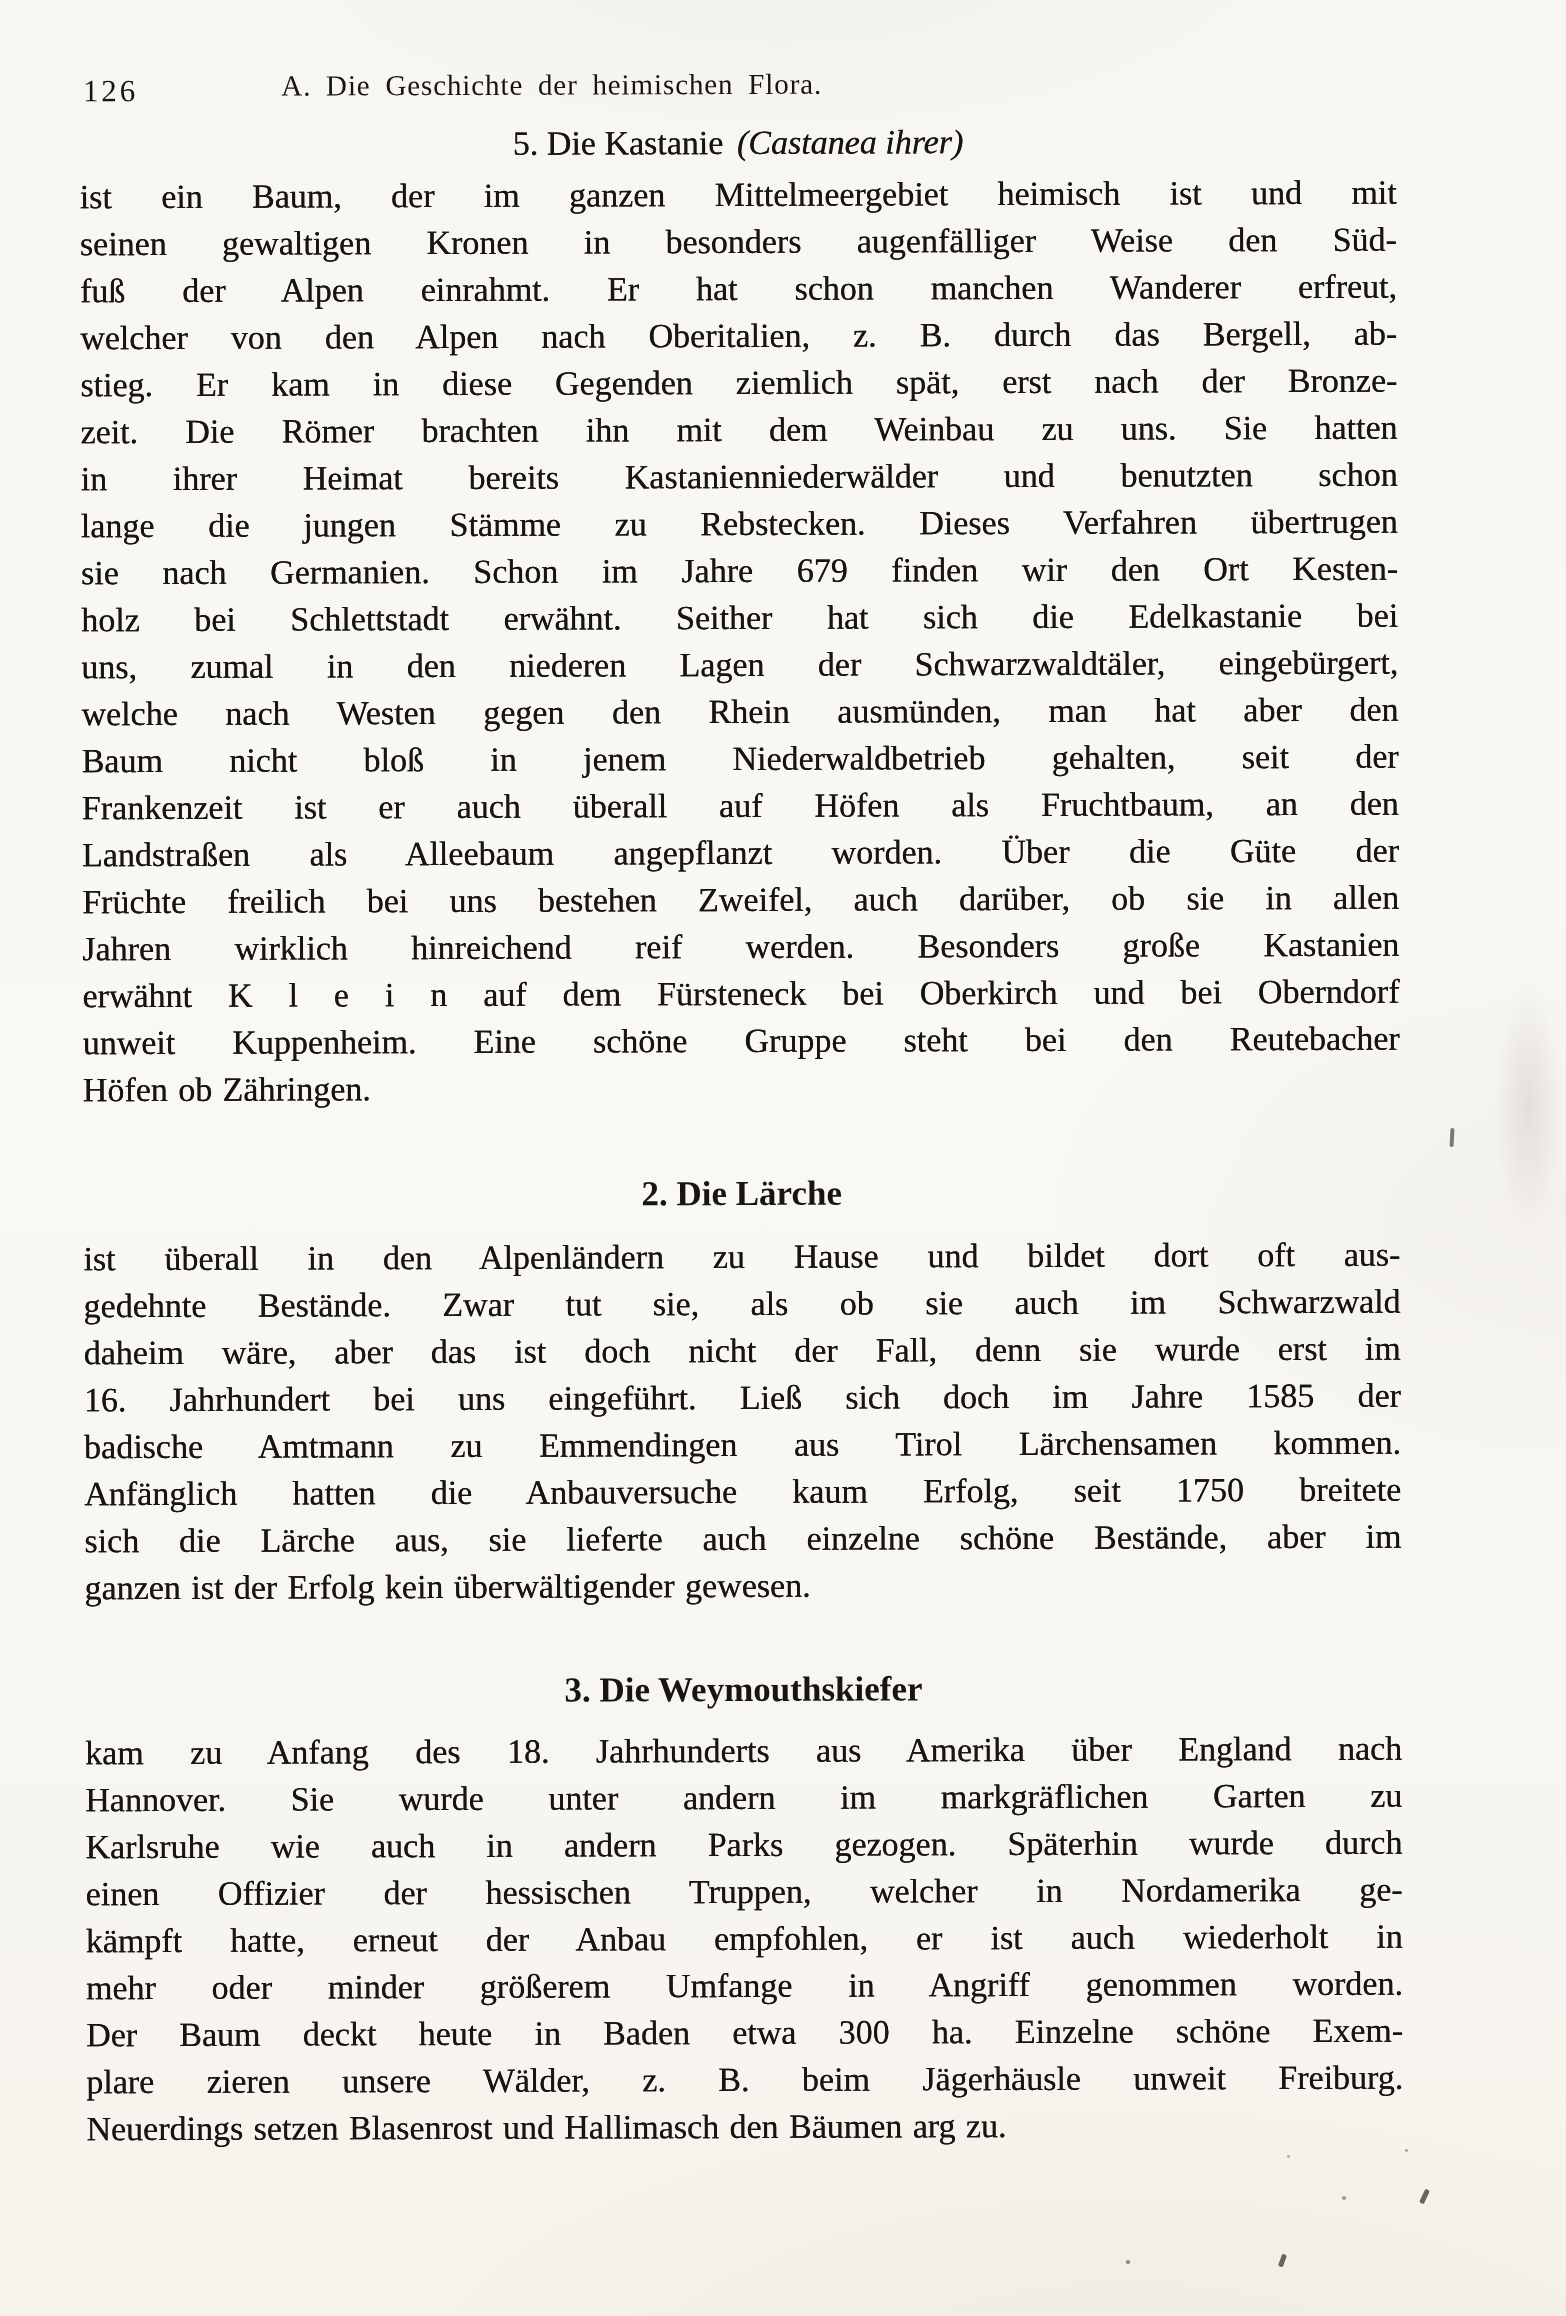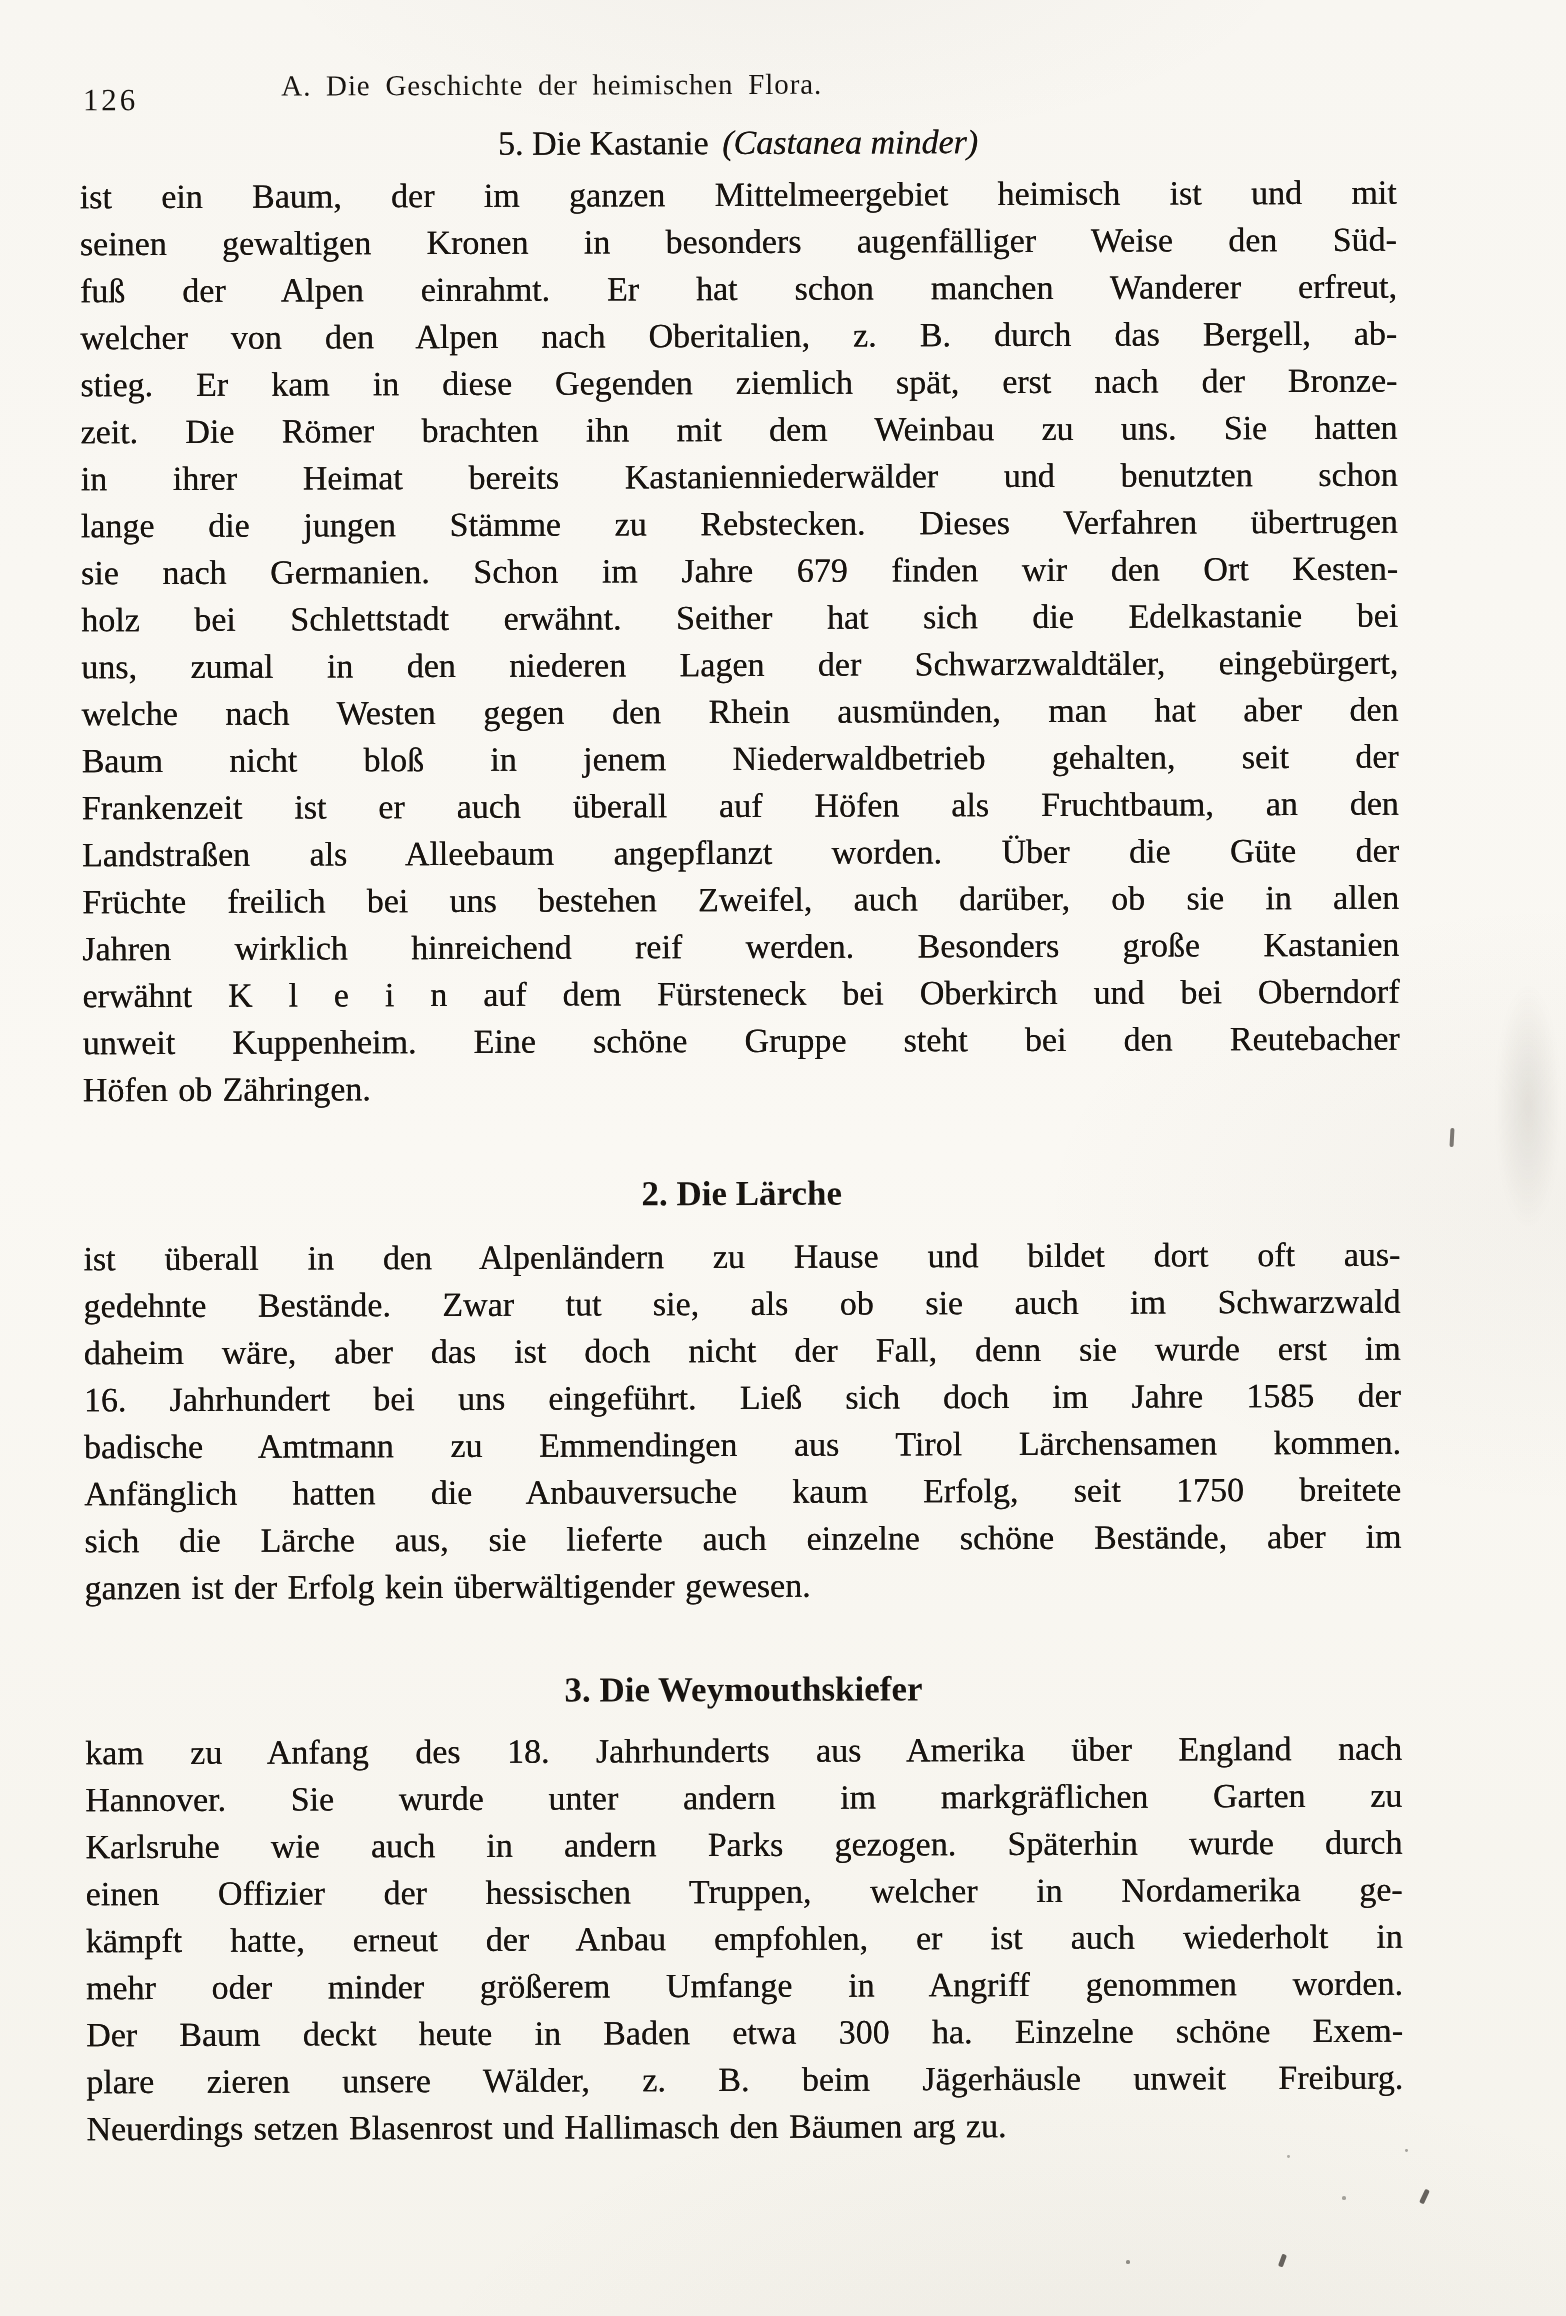--- a/index.html
+++ b/index.html
@@ -12,21 +12,21 @@
       radial-gradient(750px 281px at 50% -2%, rgba(110,100,85,.04), transparent 70%),
       linear-gradient(180deg,#f8f6f1 0%,#faf8f3 50%,#f5f3ec 100%);
     color:#181410;
     font-family:"Liberation Serif","DejaVu Serif",serif;
   }
   .text-block{
     position:absolute;left:79px;top:0;width:1317px;
     transform:rotate(-0.2deg);transform-origin:50% 0;
   }
   .running-head{position:relative;margin-top:66px;height:43px;font-size:31px;}
-  .page-number{position:absolute;left:3.7px;top:14px;letter-spacing:2.8px;text-align:right;}
+  .page-number{position:absolute;left:3.7px;top:5px;letter-spacing:2.8px;text-align:right;}
   .running-title{position:absolute;left:202px;top:1.9px;font-size:29px;letter-spacing:0.9px;word-spacing:6.6px;}
   .sec-head{margin:0;text-align:center;font-size:34px;font-weight:normal;line-height:45px;}
   .sec-head.bold{font-weight:bold;font-size:35px;}
   .latin{font-style:italic;margin-left:.4em;}
   .para{margin:0;font-size:34px;line-height:47px;text-shadow:0.2px 0 0 currentColor;}
   .line{text-align:justify;text-align-last:justify;word-spacing:1.9px;}
   .para .line:last-child{text-align-last:left;}
   .mt-h1{margin-top:11.2px;}
   .mt-p1{margin-top:5.6px;}
   .mt-h2{margin-top:60px;}
@@ -53,21 +53,21 @@
 <div class="page">
 
   <div class="text-block">
 
     <header class="running-head">
       <span class="page-number">126</span>
       <span class="running-title">A. Die Geschichte der heimischen Flora.</span>
     </header>
 
     <section>
-      <h2 class="sec-head mt-h1 head-shadow"><span>5. Die Kastanie</span><span class="latin">(Castanea minder)</span></h2>
+      <h2 class="sec-head mt-h1 head-shadow"><span>5. Die Kastanie</span><span class="latin">(Castanea ihrer)</span></h2>
       <div class="para mt-p1">
           <div class="line">ist ein Baum, der im ganzen Mittelmeergebiet heimisch ist und mit</div>
           <div class="line">seinen gewaltigen Kronen in besonders augenfälliger Weise den Süd-</div>
           <div class="line">fuß der Alpen einrahmt. Er hat schon manchen Wanderer erfreut,</div>
           <div class="line">welcher von den Alpen nach Oberitalien, z. B. durch das Bergell, ab-</div>
           <div class="line">stieg. Er kam in diese Gegenden ziemlich spät, erst nach der Bronze-</div>
           <div class="line">zeit. Die Römer brachten ihn mit dem Weinbau zu uns. Sie hatten</div>
           <div class="line">in ihrer Heimat bereits Kastanienniederwälder und benutzten schon</div>
           <div class="line">lange die jungen Stämme zu Rebstecken. Dieses Verfahren übertrugen</div>
           <div class="line">sie nach Germanien. Schon im Jahre 679 finden wir den Ort Kesten-</div>

